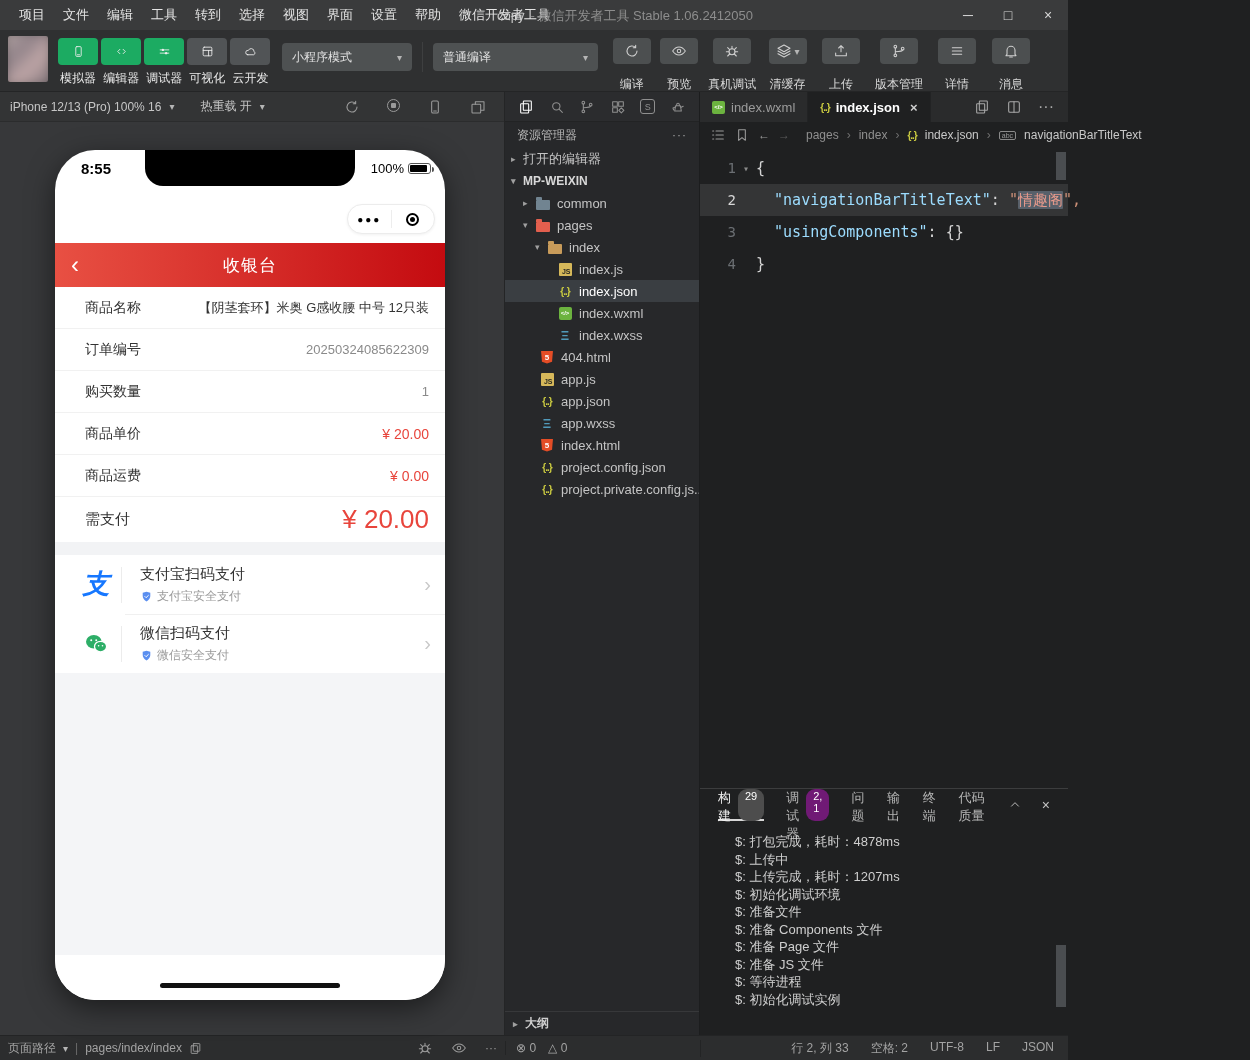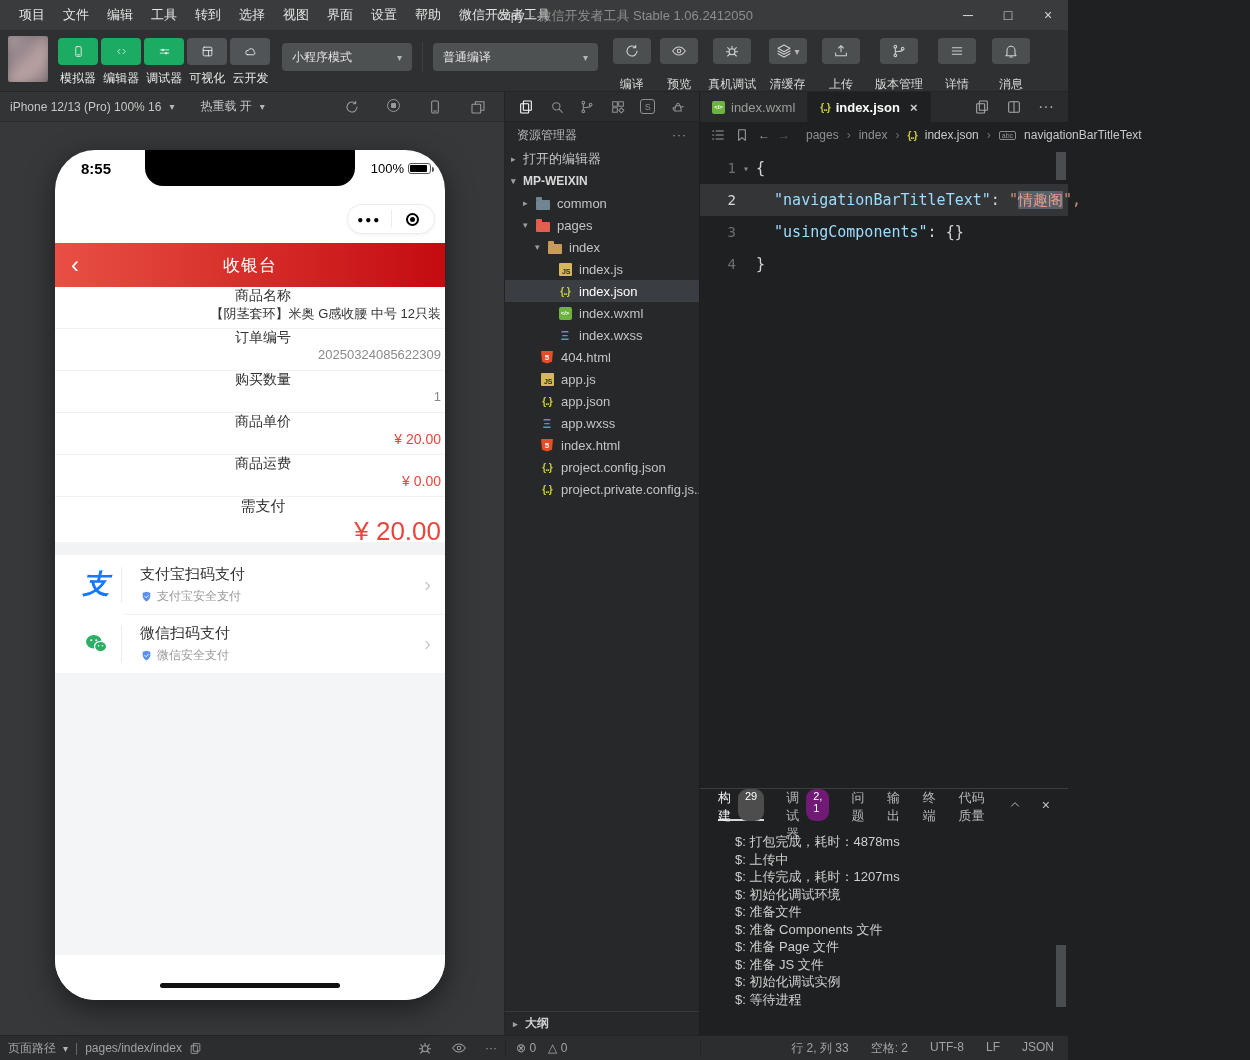--- a/index.html
+++ b/index.html
@@ -72,21 +72,21 @@
   .capsule .target { flex:1; display:flex; align-items:center; justify-content:center; }
   .target-o { width:13px; height:13px; border:2px solid #000; border-radius:50%; display:flex; align-items:center; justify-content:center; }
   .target-o::after { content:""; width:5px; height:5px; background:#000; border-radius:50%; }
 
   .p-header { position:absolute; top:93px; left:0; right:0; height:44px;
     background:linear-gradient(90deg,#e85043,#c40b10); display:flex; align-items:center; justify-content:center; }
   .p-header .back { position:absolute; left:16px; color:#fff; font-size:24px; line-height:1; font-weight:300; }
   .p-header .ttl { color:#fff; font-size:17px; letter-spacing:1px; }
 
   .p-rows { position:absolute; top:137px; left:0; right:0; background:#fff; }
-  .p-row { height:42px; display:flex; align-items:center; padding:0 4px 0 30px; border-bottom:1px solid #f1f1f1;flex-direction:column; }
+  .p-row { height:42px; display:flex; align-items:center; padding:0 16px 0 30px; border-bottom:1px solid #f1f1f1; }
   .p-row .lab { font-size:14px; color:#333; }
   .p-row .val { margin-left:auto; font-size:13px; color:#333; }
   .p-row .val.gray { color:#8a8a8a; }
   .p-row .val.red { color:#e8453c; font-size:14px; }
   .p-row.total { height:45px; border-bottom:none; }
   .p-row.total .lab { font-size:15px; }
   .p-row.total .val { color:#e8453c; font-size:26px; }
 
   .p-gap { position:absolute; top:392px; left:0; right:0; height:13px; background:#f2f3f5; }
   .p-pay { position:absolute; top:405px; left:0; right:0; background:#fff; }
@@ -768,22 +768,22 @@
         </div>
         <div class="logs">
           <div>$: 打包完成，耗时：4878ms</div>
           <div>$: 上传中</div>
           <div>$: 上传完成，耗时：1207ms</div>
           <div>$: 初始化调试环境</div>
           <div>$: 准备文件</div>
           <div>$: 准备 Components 文件</div>
           <div>$: 准备 Page 文件</div>
           <div>$: 准备 JS 文件</div>
+          <div>$: 等待进程</div>
           <div>$: 初始化调试实例</div>
-          <div>$: 等待进程</div>
         </div>
         <div class="con-scroll"></div>
       </div>
     </div>
   </div>
 
   <div class="statusbar">
     <div class="sb-left">
       <span>页面路径</span>
       <span class="caret" style="margin-left:0;">▾</span>

